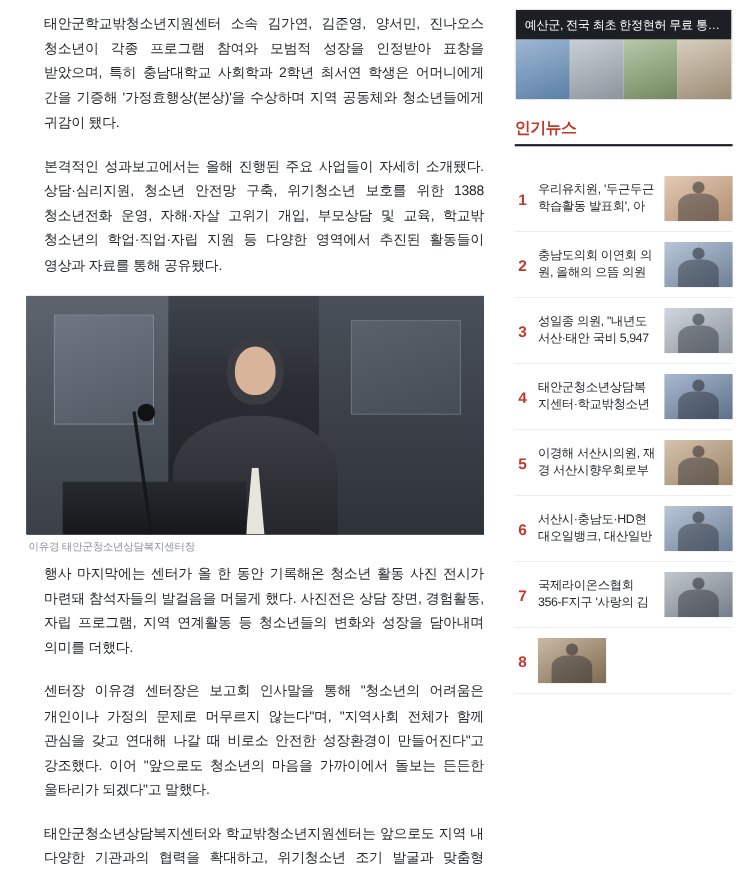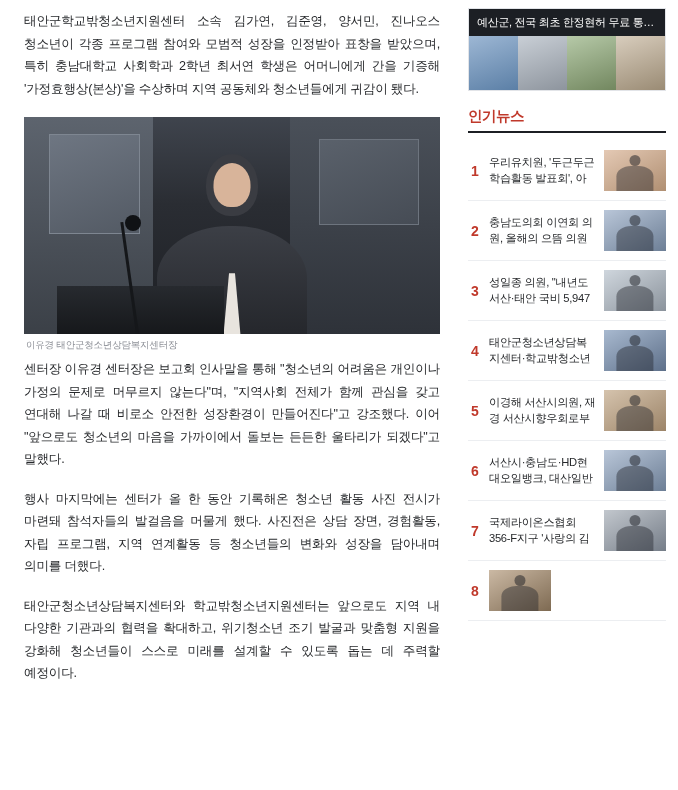--- a/index.html
+++ b/index.html
@@ -23,21 +23,21 @@
     width: 462px;
     height: 790px;
     padding: 10px 22px 0 24px;
     overflow: hidden;
   }
   .para {
     font-size: 12.6px;
     line-height: 22.5px;
     color: #26282b;
     letter-spacing: -0.2px;
-    margin: 0 0 17px 0;
+    margin: 0 0 17px 16px;
     text-align: justify;
     word-break: keep-all;
   }
   .figure {
     margin: 6px 0 6px 0;
     width: 100%;
   }
   .figure-img {
     position: relative;
     width: 100%;
@@ -161,21 +161,21 @@
   .pi1 { background: linear-gradient(160deg,#9db7d4 0%, #5b7fa6 100%); }
   .pi2 { background: linear-gradient(160deg,#c9cfd6 0%, #8d949d 100%); }
   .pi3 { background: linear-gradient(160deg,#b6c9a8 0%, #72875f 100%); }
   .pi4 { background: linear-gradient(160deg,#d8cdbd 0%, #9a8b74 100%); }
 
   .rail-head {
     display: flex;
     align-items: flex-end;
     border-bottom: 2px solid #1c1f24;
     padding-bottom: 5px;
-    margin-bottom: 8px;
+    margin-bottom: 18px;
     width: 198px;
   }
   .rail-head-title {
     font-size: 14.5px;
     font-weight: bold;
     color: #c0392b;
     letter-spacing: -0.5px;
   }
 
   .news-item {
@@ -232,41 +232,42 @@
   }
 </style>
 </head>
 <body>
 
 <div class="page">
 
   <div class="article">
 
     <p class="para">태안군학교밖청소년지원센터 소속 김가연, 김준영, 양서민, 진나오스 청소년이 각종 프로그램 참여와 모범적 성장을 인정받아 표창을 받았으며, 특히 충남대학교 사회학과 2학년 최서연 학생은 어머니에게 간을 기증해 '가정효행상(본상)'을 수상하며 지역 공동체와 청소년들에게 귀감이 됐다.</p>
+    <p class="para">본격적인 성과보고에서는 올해 진행된 주요 사업들이 자세히 소개됐다. 상담·심리지원, 청소년 안전망 구축, 위기청소년 보호를 위한 1388 청소년전화 운영, 자해·자살 고위기 개입, 부모상담 및 교육, 학교밖 청소년의 학업·직업·자립 지원 등 다양한 영역에서 추진된 활동들이 영상과 자료를 통해 공유됐다.</p>
 
     <figure class="figure">
       <div class="figure-img">
         <div class="ph-bg"></div>
         <div class="ph-wallL"></div>
         <div class="ph-wallR"></div>
         <div class="ph-screen"></div>
         <div class="ph-screen2"></div>
         <div class="ph-body"></div>
         <div class="ph-shirt"></div>
         <div class="ph-head"></div>
         <div class="ph-face"></div>
         <div class="ph-podium"></div>
         <div class="ph-mic"></div>
         <div class="ph-mic-head"></div>
       </div>
       <figcaption class="figure-cap">이유경 태안군청소년상담복지센터장</figcaption>
     </figure>
 
+    <p class="para">행사 마지막에는 센터가 올 한 동안 기록해온 청소년 활동 사진 전시가 마련돼 참석자들의 발걸음을 머물게 했다. 사진전은 상담 장면, 경험활동, 자립 프로그램, 지역 연계활동 등 청소년들의 변화와 성장을 담아내며 의미를 더했다.</p>
     <p class="para">센터장 이유경 센터장은 보고회 인사말을 통해 "청소년의 어려움은 개인이나 가정의 문제로 머무르지 않는다"며, "지역사회 전체가 함께 관심을 갖고 연대해 나갈 때 비로소 안전한 성장환경이 만들어진다"고 강조했다. 이어 "앞으로도 청소년의 마음을 가까이에서 돌보는 든든한 울타리가 되겠다"고 말했다.</p>
-    <p class="para">행사 마지막에는 센터가 올 한 동안 기록해온 청소년 활동 사진 전시가 마련돼 참석자들의 발걸음을 머물게 했다. 사진전은 상담 장면, 경험활동, 자립 프로그램, 지역 연계활동 등 청소년들의 변화와 성장을 담아내며 의미를 더했다.</p>
     <p class="para">태안군청소년상담복지센터와 학교밖청소년지원센터는 앞으로도 지역 내 다양한 기관과의 협력을 확대하고, 위기청소년 조기 발굴과 맞춤형 지원을 강화해 청소년들이 스스로 미래를 설계할 수 있도록 돕는 데 주력할 예정이다.</p>
 
   </div>
 
   <aside class="rail">
 
     <div class="promo">
       <div class="promo-title">예산군, 전국 최초 한정현허 무료 통학버...</div>
       <div class="promo-img">
         <i class="pi1"></i>

